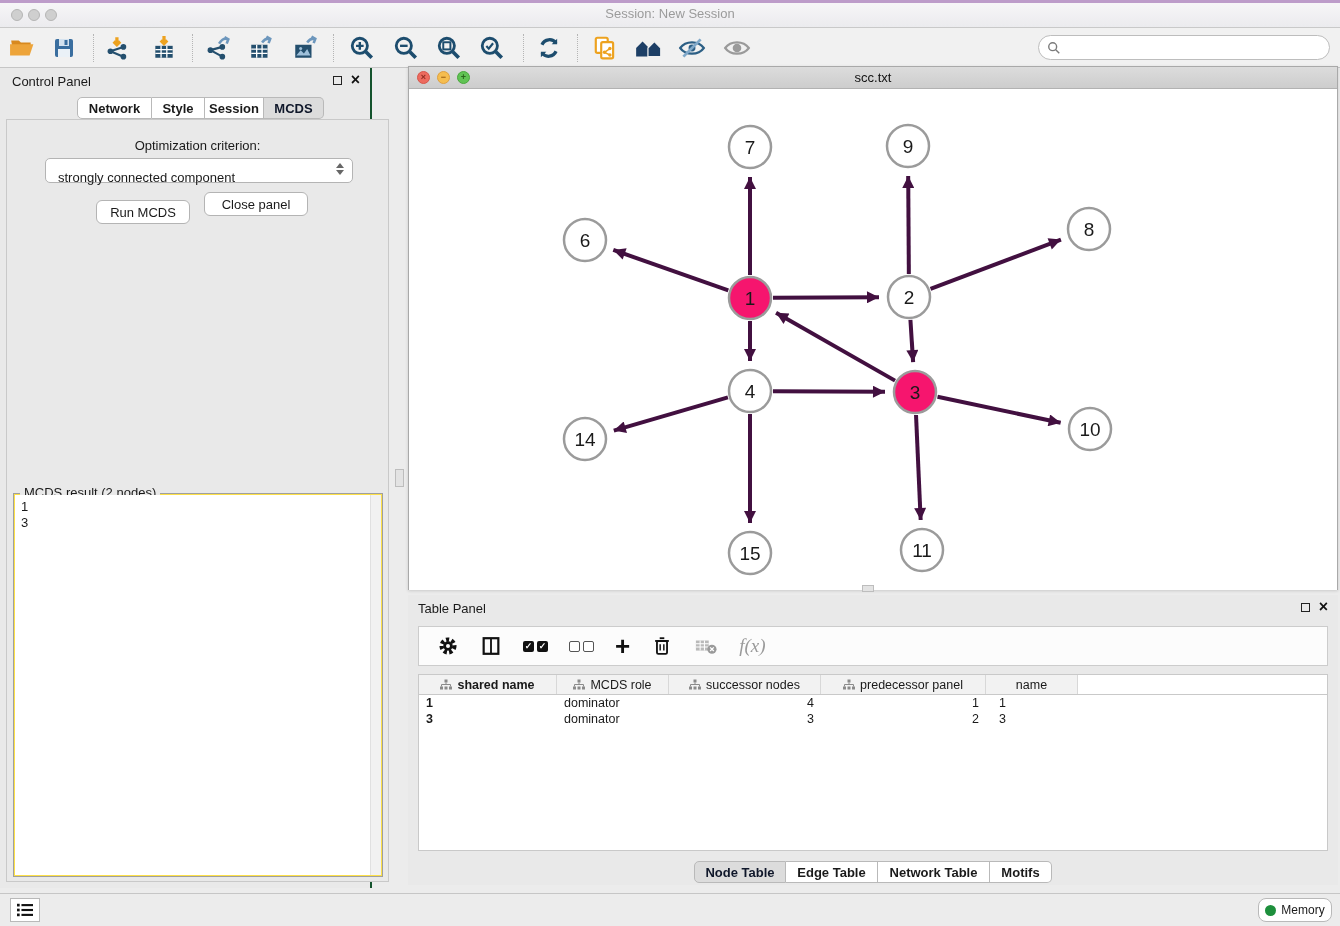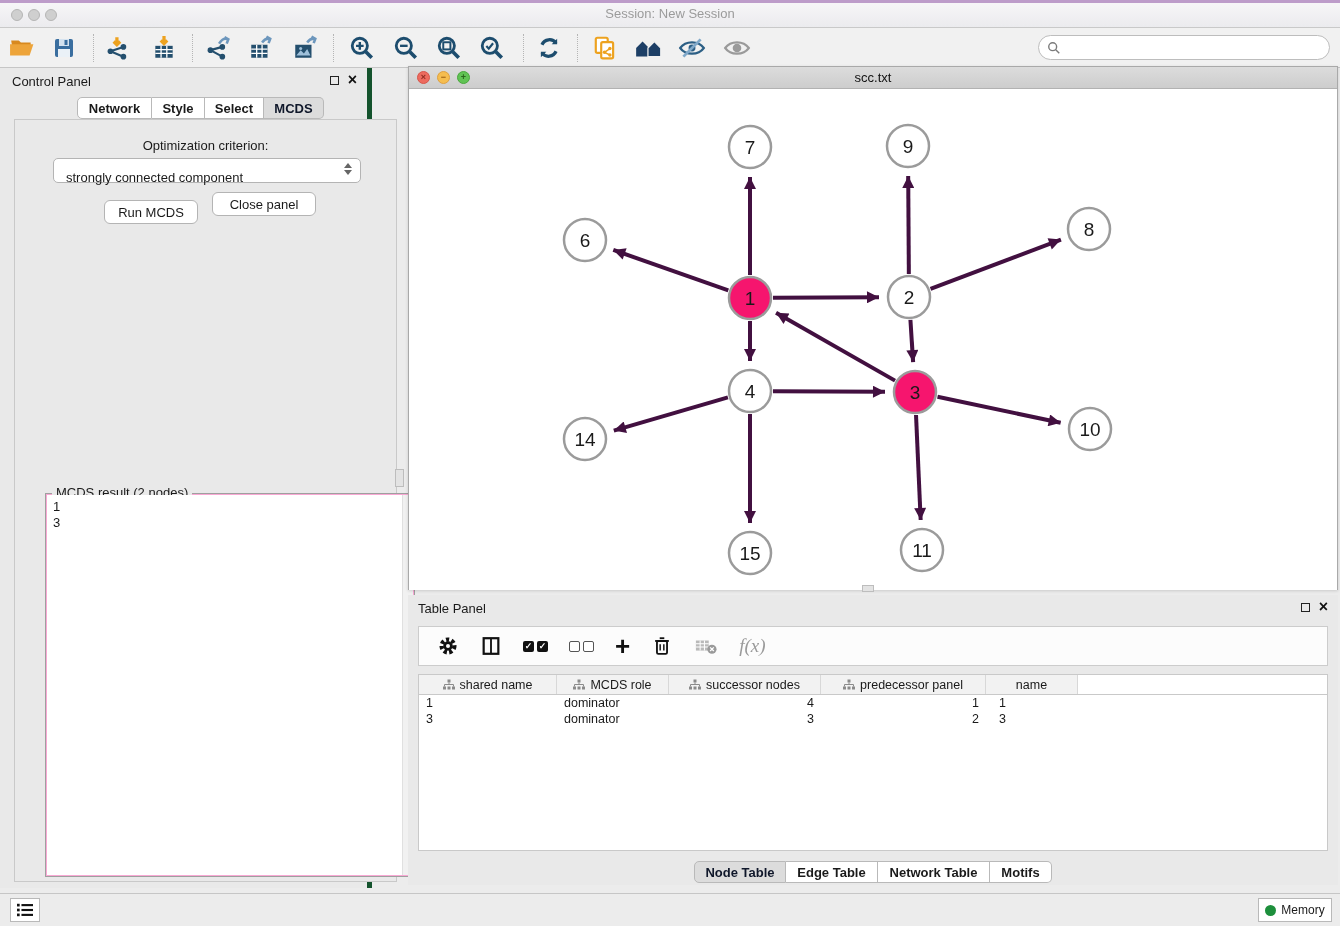--- a/index.html
+++ b/index.html
@@ -18,48 +18,48 @@
   .toolbar { position:absolute; left:0; top:28px; width:1340px; height:40px;
     background:#f1f1f1; border-bottom:1px solid #c6c6c6; }
   .tb-btn { position:absolute; top:2px; width:36px; height:36px; display:flex; align-items:center; justify-content:center; }
   .tb-sep { position:absolute; top:6px; width:0; height:28px; border-left:1px dotted #b5b5b5; }
   .searchbox { position:absolute; top:7px; right:10px; width:292px; height:25px; background:#fff;
     border:1px solid #bdbdbd; border-radius:13px; display:flex; align-items:center; padding-left:8px; }
   .searchbox input { border:none; outline:none; flex:1; height:20px; font-size:13px; background:transparent; font-family:"Liberation Sans",sans-serif; }
 
   
   .control-panel { position:absolute; left:0; top:68px; width:372px; height:820px;
-    background:#e9e9e9; border-right:5px solid #14532d; }
+    background:#e9e9e9; border-right:2px solid #14532d; }
   .panel-head { position:relative; height:26px; }
   .panel-head .ptitle { position:absolute; left:12px; top:6px; font-size:13px; }
   .float-box { position:absolute; top:8px; width:9px; height:9px; border:1.5px solid #222; }
   .close-x { position:absolute; top:3px; font-size:16px; font-weight:bold; color:#111; line-height:18px; }
   .cp-float { right:28px; } .cp-close { right:10px; }
 
   .cp-tabs { position:absolute; left:77px; top:29px; height:22px; display:flex; z-index:3; }
   .tab { height:22px; border:1px solid #b9b9b9; background:#fff; display:flex; align-items:center;
     justify-content:center; font-size:13px; border-left:none;font-weight:bold; }
   .tab.first { border-left:1px solid #b9b9b9; border-radius:5px 0 0 5px; }
   .tab.last  { border-radius:0 5px 5px 0; }
   .tab.dimmed { background:#dcdcdc; color:#0f172a; }
 
-  .cp-content { position:absolute; left:14px; top:51px; width:383px; height:763px;
+  .cp-content { position:absolute; left:6px; top:51px; width:383px; height:763px;
     border:1px solid #c9c9c9; background:#e9e9e9; }
   .opt-label { position:absolute; left:0; right:0; top:18px; text-align:center; font-size:13px; }
   .combo { position:absolute; left:38px; top:38px; width:308px; height:25px; background:#fff;
     border:1px solid #b4b4b4; border-radius:5px; display:flex; align-items:center; padding:13px 24px 0 12px; font-size:13px; }
   .combo .stepper { position:absolute; right:8px; top:4px; display:flex; flex-direction:column; gap:2px; }
   .combo .up { width:0; height:0; border-left:4px solid transparent; border-right:4px solid transparent; border-bottom:5px solid #666; }
   .combo .down { width:0; height:0; border-left:4px solid transparent; border-right:4px solid transparent; border-top:5px solid #666; }
   .btn { position:absolute; top:72px; height:24px; background:#fff; border:1px solid #b4b4b4; border-radius:6px;
     font-size:13px; display:flex; align-items:center; justify-content:center; }
   .btn-run { left:89px; width:94px;margin-top:8px; } .btn-close { left:197px; width:104px; }
 
   .result-fieldset { position:absolute; left:6px; top:373px; width:370px; height:384px;
-    border:1px solid #9f9f9f; background:#f9a8d4;margin-left:24px; }
+    border:1px solid #9f9f9f; background:#fde047; }
   .result-legend { position:absolute; left:6px; top:-9px; background:#e9e9e9; padding:0 4px; font-size:13px; }
   .result-body { position:absolute; left:1px; top:1px; right:12px; bottom:1px; background:#fff; padding:4px 0 0 6px;
     font-size:13px; line-height:16px; }
   .result-scroll { position:absolute; top:1px; right:1px; bottom:1px; width:11px; background:#f1f1f1; border-left:1px solid #e0e0e0; }
 
   
   .net-window { position:absolute; left:408px; top:66px; width:930px; height:524px;
     background:#fff; border:1px solid #a9a9a9; box-shadow:0 1px 3px rgba(0,0,0,.15); }
   .net-titlebar { position:absolute; left:0; top:0; right:0; height:22px;
     background:linear-gradient(#dcdcdc,#cdcdcd); border-bottom:1px solid #b2b2b2; }
@@ -89,32 +89,32 @@
   .unchk { width:11px; height:11px; border-radius:2px; background:#fff; border:1.5px solid #555; }
   .plus-glyph { font-size:26px; font-weight:bold; color:#111; line-height:26px; }
   .fx { font-family:"Liberation Serif", serif; font-style:italic; color:#9a9a9a; font-size:19px; }
 
   .tp-table { position:absolute; left:10px; top:79px; width:910px; height:177px; background:#fff; border:1px solid #c9c9c9; }
   .thead { display:flex; height:20px; border-bottom:1px solid #c9c9c9; font-size:12.5px; }
   .th { background:#f2f2f2; border-right:1px solid #d8d8d8; display:flex; align-items:center; justify-content:center; gap:5px; }
   .th.filler { flex:1; background:#fff; border-right:none; }
   .trow { display:flex; height:16px; font-size:12.5px; align-items:center; }
   .td { overflow:hidden; white-space:nowrap; }
-  .c0 { width:138px; } .c1 { width:112px; } .c2 { width:152px; } .c3 { width:165px; } .c4 { width:92px; }
+  .c0 { width:138px;font-weight:bold; } .c1 { width:112px; } .c2 { width:152px; } .c3 { width:165px; } .c4 { width:92px; }
   .td.c0,.td.c1 { padding-left:7px; } .td.c2,.td.c3 { text-align:right; padding-right:7px; } .td.c4 { padding-left:13px; }
 
   .tp-tabs { position:absolute; left:286px; top:266px; height:22px; display:flex; }
 
   
   .statusbar { position:absolute; left:0; top:893px; width:1340px; height:33px;
     background:#ececec; border-top:1px solid #c6c6c6; }
   .sb-left-btn { position:absolute; left:10px; top:4px; width:30px; height:24px; background:#fff;
     border:1px solid #b9b9b9; display:flex; align-items:center; justify-content:center; }
   .memory-btn { position:absolute; right:8px; top:4px; width:74px; height:24px; background:#fff;
-    border:1px solid #b9b9b9; border-radius:0; display:flex; align-items:center; justify-content:center; gap:5px; font-size:12px; }
+    border:1px solid #b9b9b9; border-radius:8px; display:flex; align-items:center; justify-content:center; gap:5px; font-size:12px; }
   .mem-dot { width:11px; height:11px; border-radius:50%; background:#1d8f3c; }
 </style>
 </head>
 <body>
 
 <div class="titlebar">
   <div class="accent"></div>
   <span class="tl-dot" style="left:11px"></span>
   <span class="tl-dot" style="left:28px"></span>
   <span class="tl-dot" style="left:45px"></span>
@@ -262,21 +262,21 @@
     <span class="close-x cp-close">×</span>
   </div>
   <div class="cp-tabs">
     <div class="tab first" style="width:75px">
         <span>Network</span>
       </div>
     <div class="tab" style="width:53px">
         <span>Style</span>
       </div>
     <div class="tab" style="width:59px">
-        <span>Select</span>
+        <span>Session</span>
       </div>
     <div class="tab last dimmed" style="width:60px">
         <span>MCDS</span>
       </div>
   </div>
   <div class="cp-content">
     <div class="opt-label">Optimization criterion:</div>
     <div class="combo">
       <span>strongly connected component</span>
       <span class="stepper">

